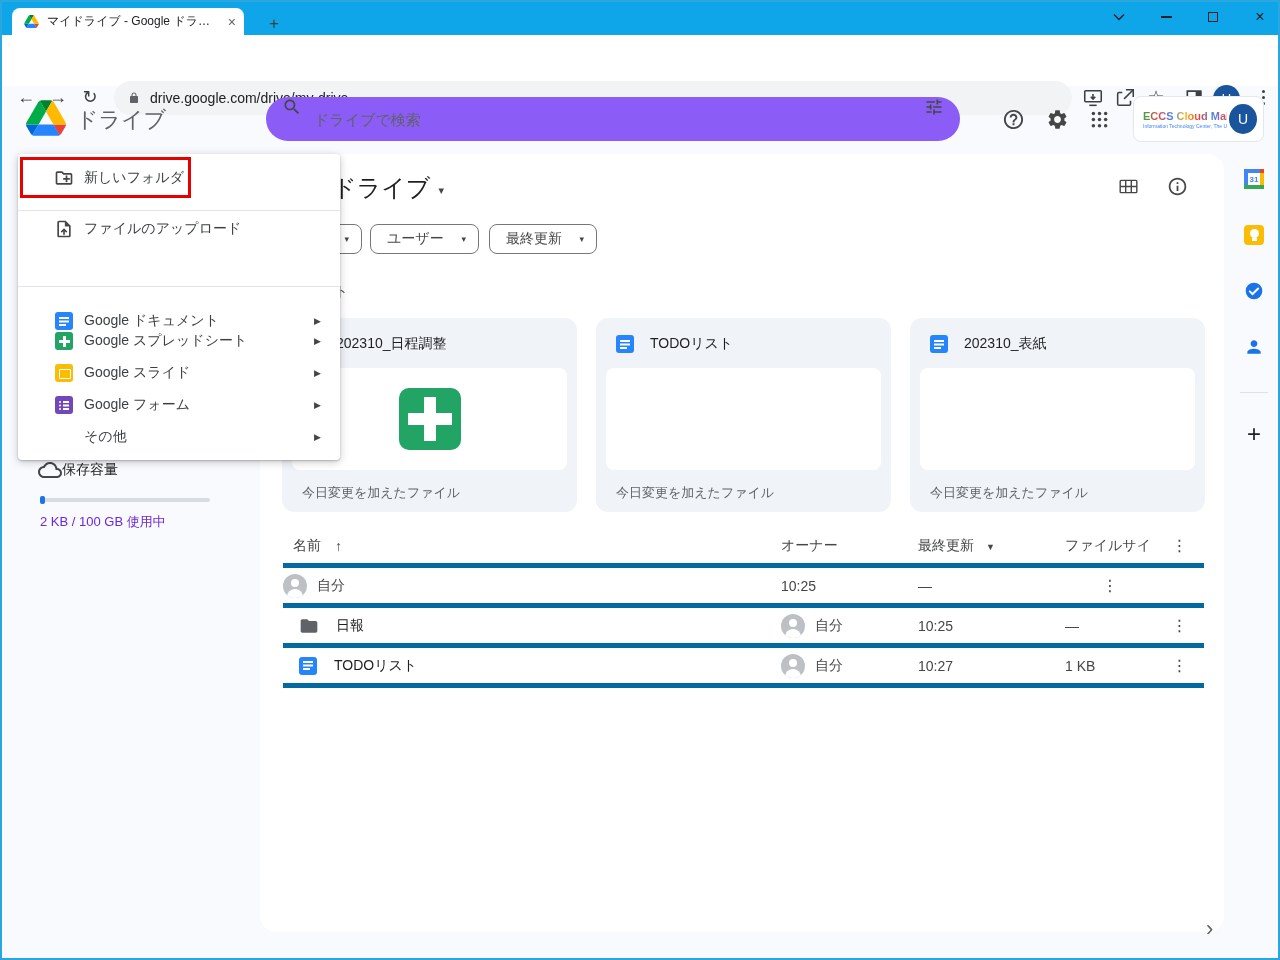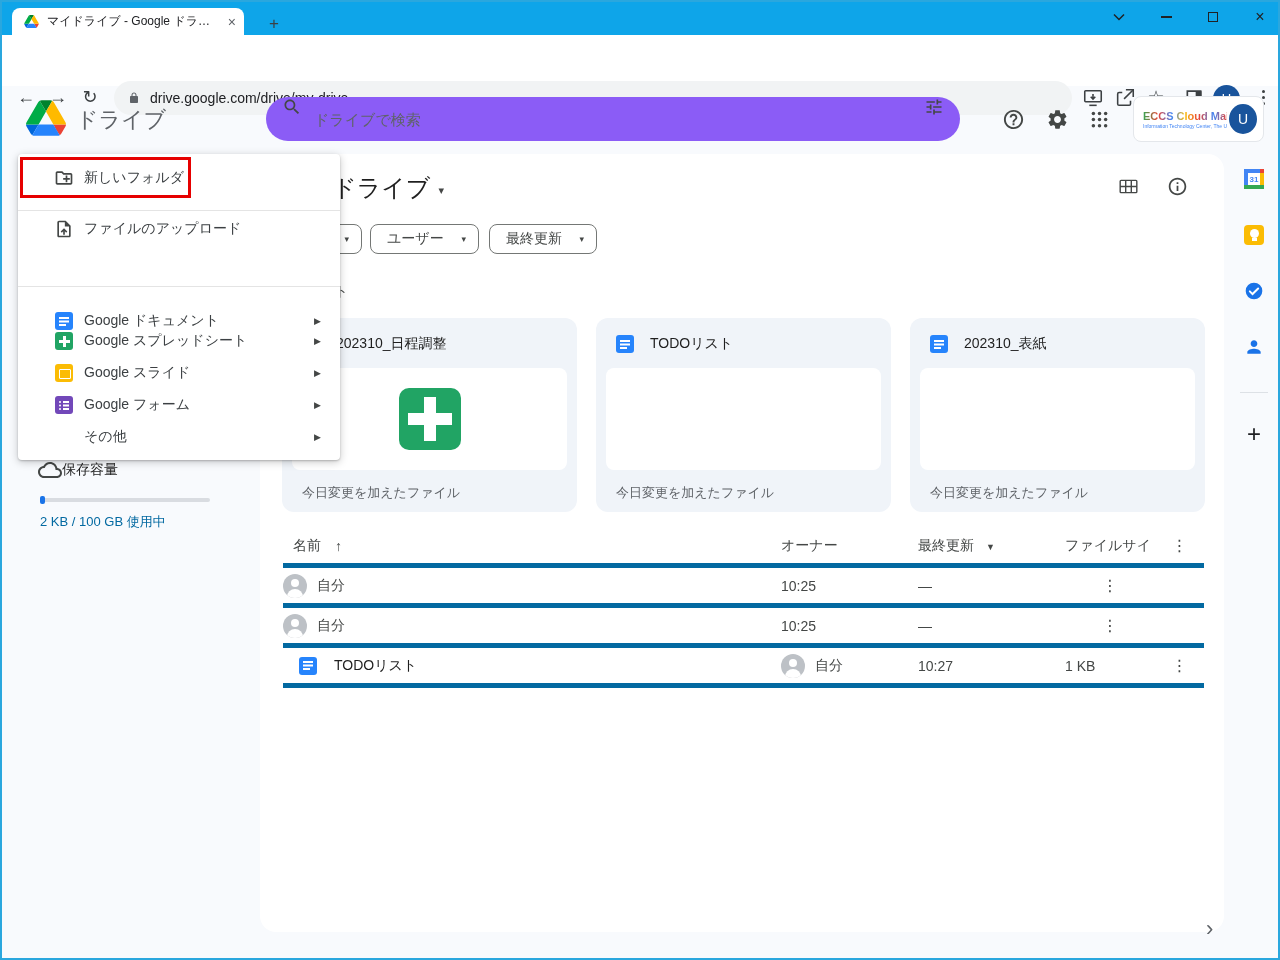--- a/index.html
+++ b/index.html
@@ -53,21 +53,21 @@
                -webkit-background-clip:text; background-clip:text; color:transparent; }
   .badge-sub { font-size:5px; color:#4285f4; white-space:nowrap; overflow:hidden; margin-top:1px; }
   .badge-avatar { width:30px; height:30px; border-radius:50%; background:#19549c; color:#fff; font-size:14px;
                display:flex; align-items:center; justify-content:center; margin-left:2px; }
 
   
   .storage-row { position:absolute; left:36px; top:456px; display:flex; align-items:center; gap:0; }
   .storage-label { font-size:14px; color:#1f1f1f; }
   .storage-bar { position:absolute; left:38px; top:496px; width:170px; height:4px; border-radius:2px; background:#d9dce1; }
   .storage-tick { position:absolute; left:0; top:-2px; width:5px; height:8px; border-radius:2px; background:#1a73e8; }
-  .storage-usage { position:absolute; left:38px; top:511px; font-size:13px; color:#0369a1; }
+  .storage-usage { position:absolute; left:38px; top:511px; font-size:13px; color:#6d28d9; }
 
   
   .main-card { position:absolute; left:258px; top:152px; width:964px; height:778px; background:#fff;
                border-radius:16px; }
   .page-title { position:absolute; left:23px; top:18px; font-size:24px; color:#1f1f1f; display:flex;
                align-items:center; gap:8px; }
   .title-caret { font-size:11px; color:#444746; padding-top:4px; }
   .view-icons { position:absolute; left:858px; top:22px; display:flex; gap:28px; }
   .chip { position:absolute; top:70px; height:30px; border:1px solid #747775; border-radius:8px;
           display:flex; align-items:center; justify-content:space-between; padding:0 12px 0 16px;
@@ -380,20 +380,28 @@
         <div class="ft-owner">
           <span class="owner-avatar"></span>
           <span>自分</span>
         </div>
         <div class="ft-cell">10:25</div>
         <div class="ft-cell">—</div>
         <div class="ft-kebab">⋮</div>
       </div>
 
       <div class="ft-row">
+        <div class="ft-name">
+          <span style="display:flex;">
+            <svg width="20" height="20" viewBox="0 0 24 24">
+                <path fill="#5f6368" d="M10 4H4c-1.1 0-1.99.9-1.99 2L2 18c0 1.1.9 2 2 2h16c1.1 0 2-.9 2-2V8c0-1.1-.9-2-2-2h-8l-2-2z"></path>
+              </svg>
+          </span>
+          <span>日報</span>
+        </div>
         <div class="ft-owner">
           <span class="owner-avatar"></span>
           <span>自分</span>
         </div>
         <div class="ft-cell">10:25</div>
         <div class="ft-cell">—</div>
         <div class="ft-kebab">⋮</div>
       </div>
 
       <div class="ft-row">

